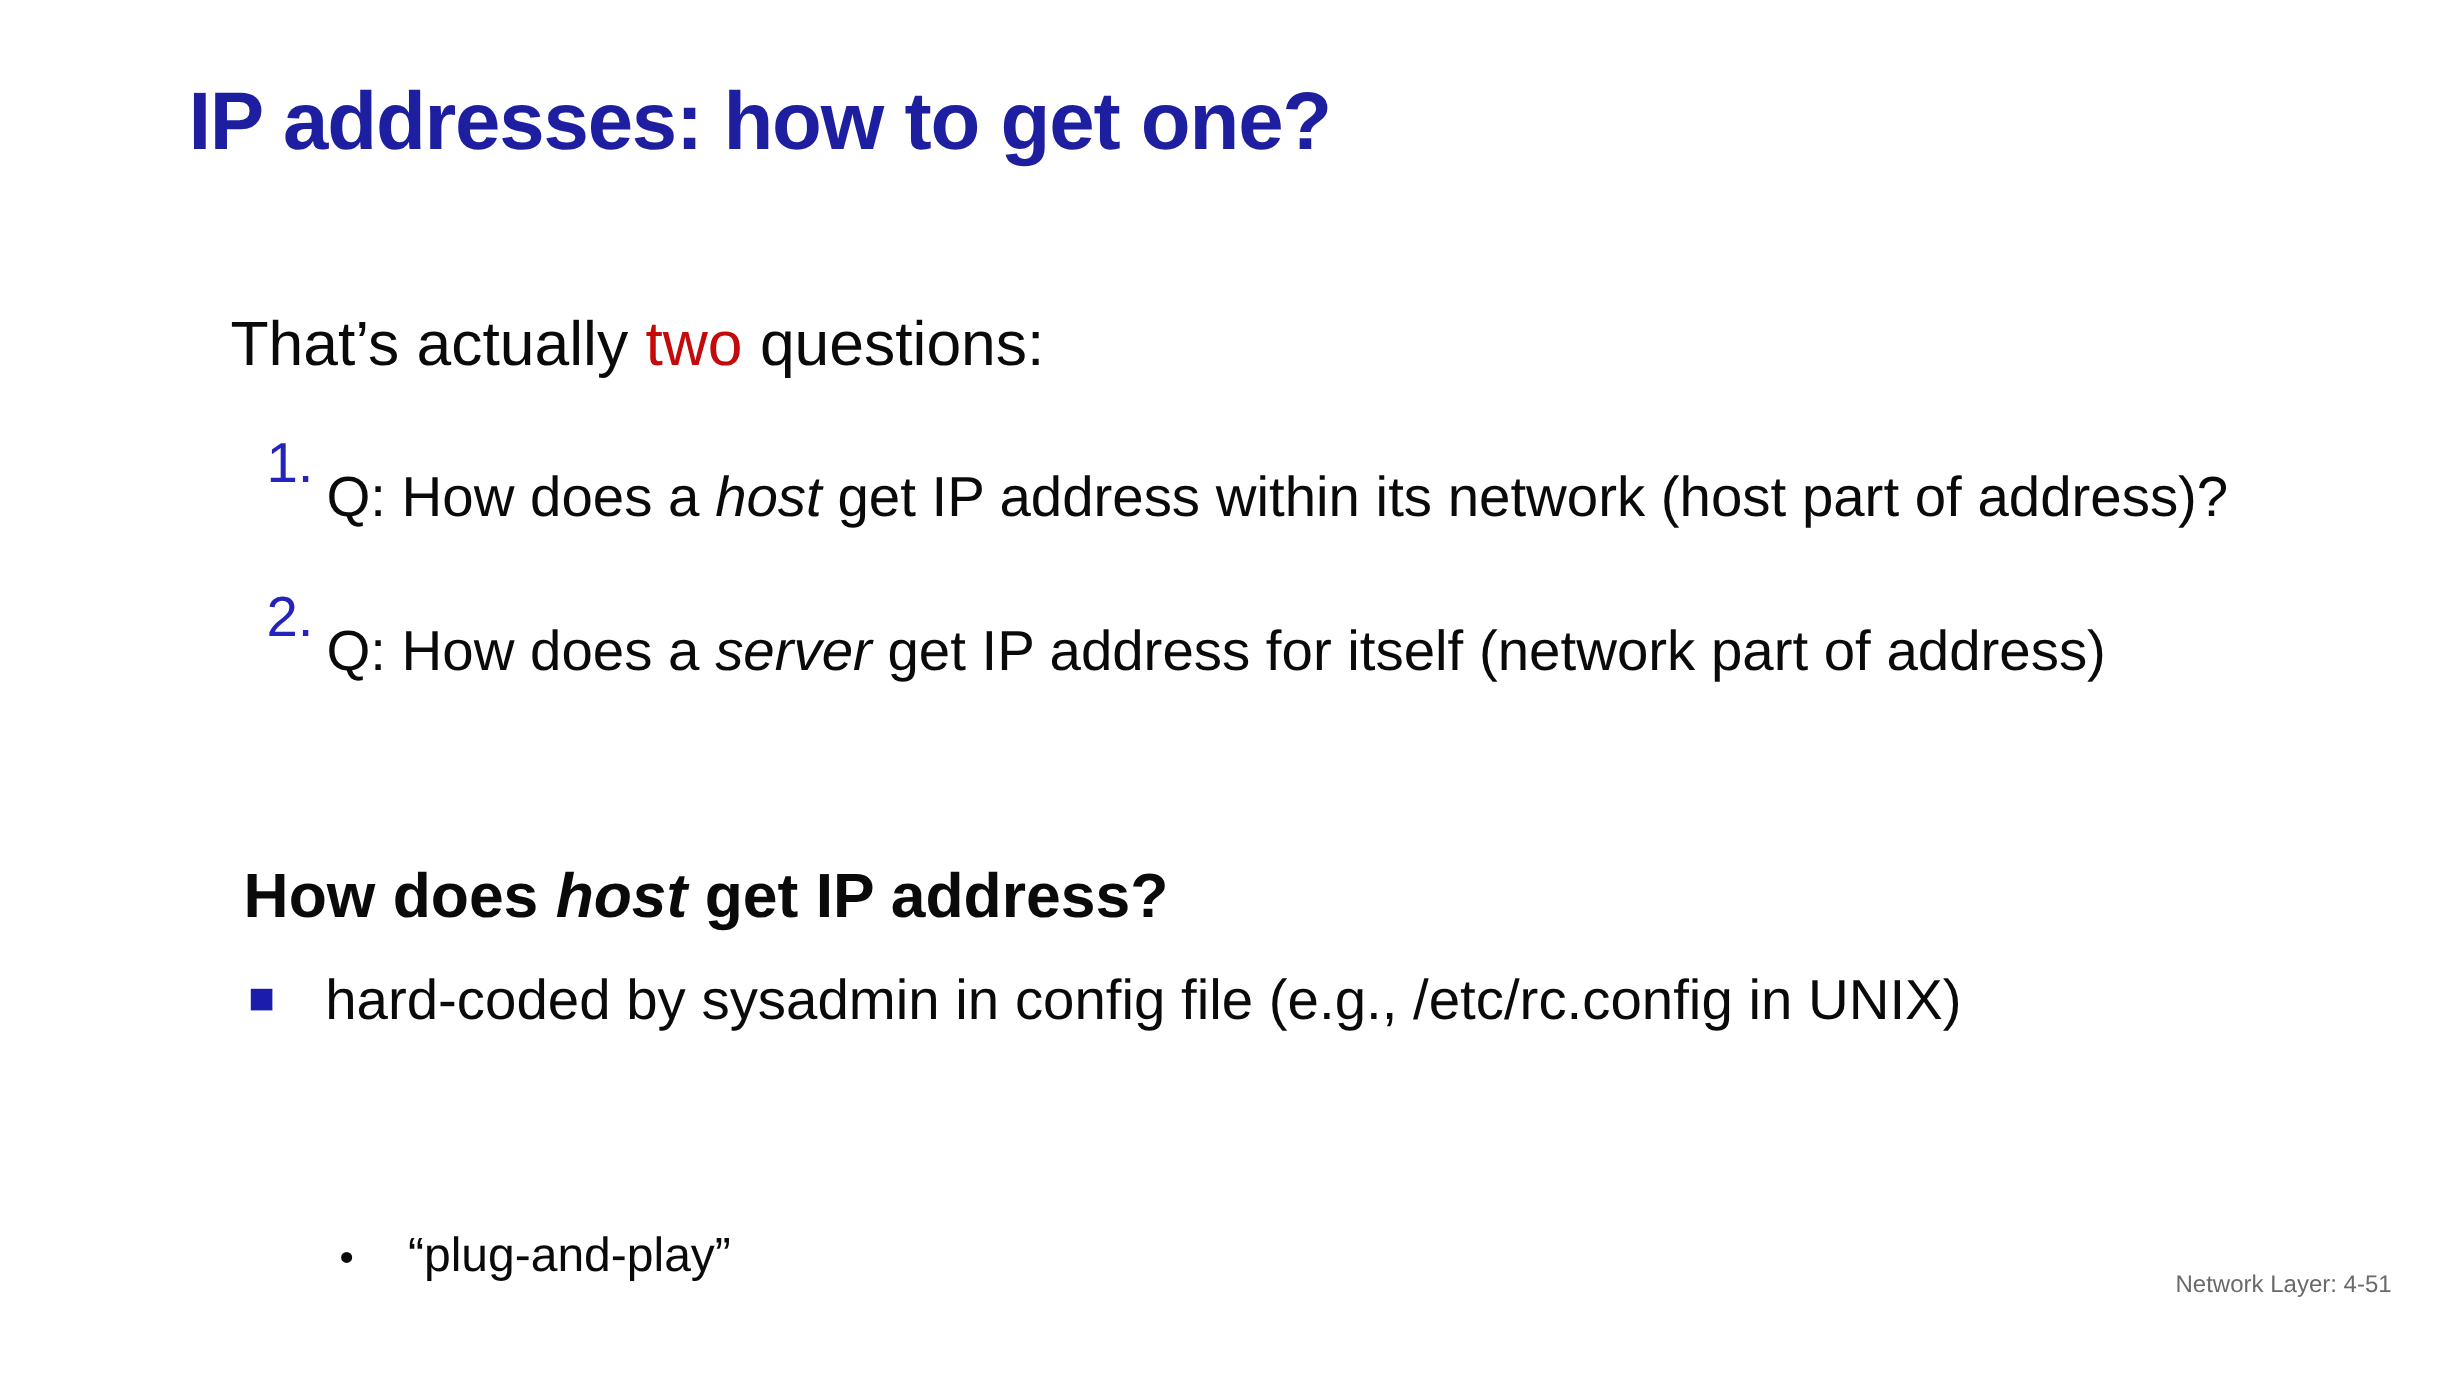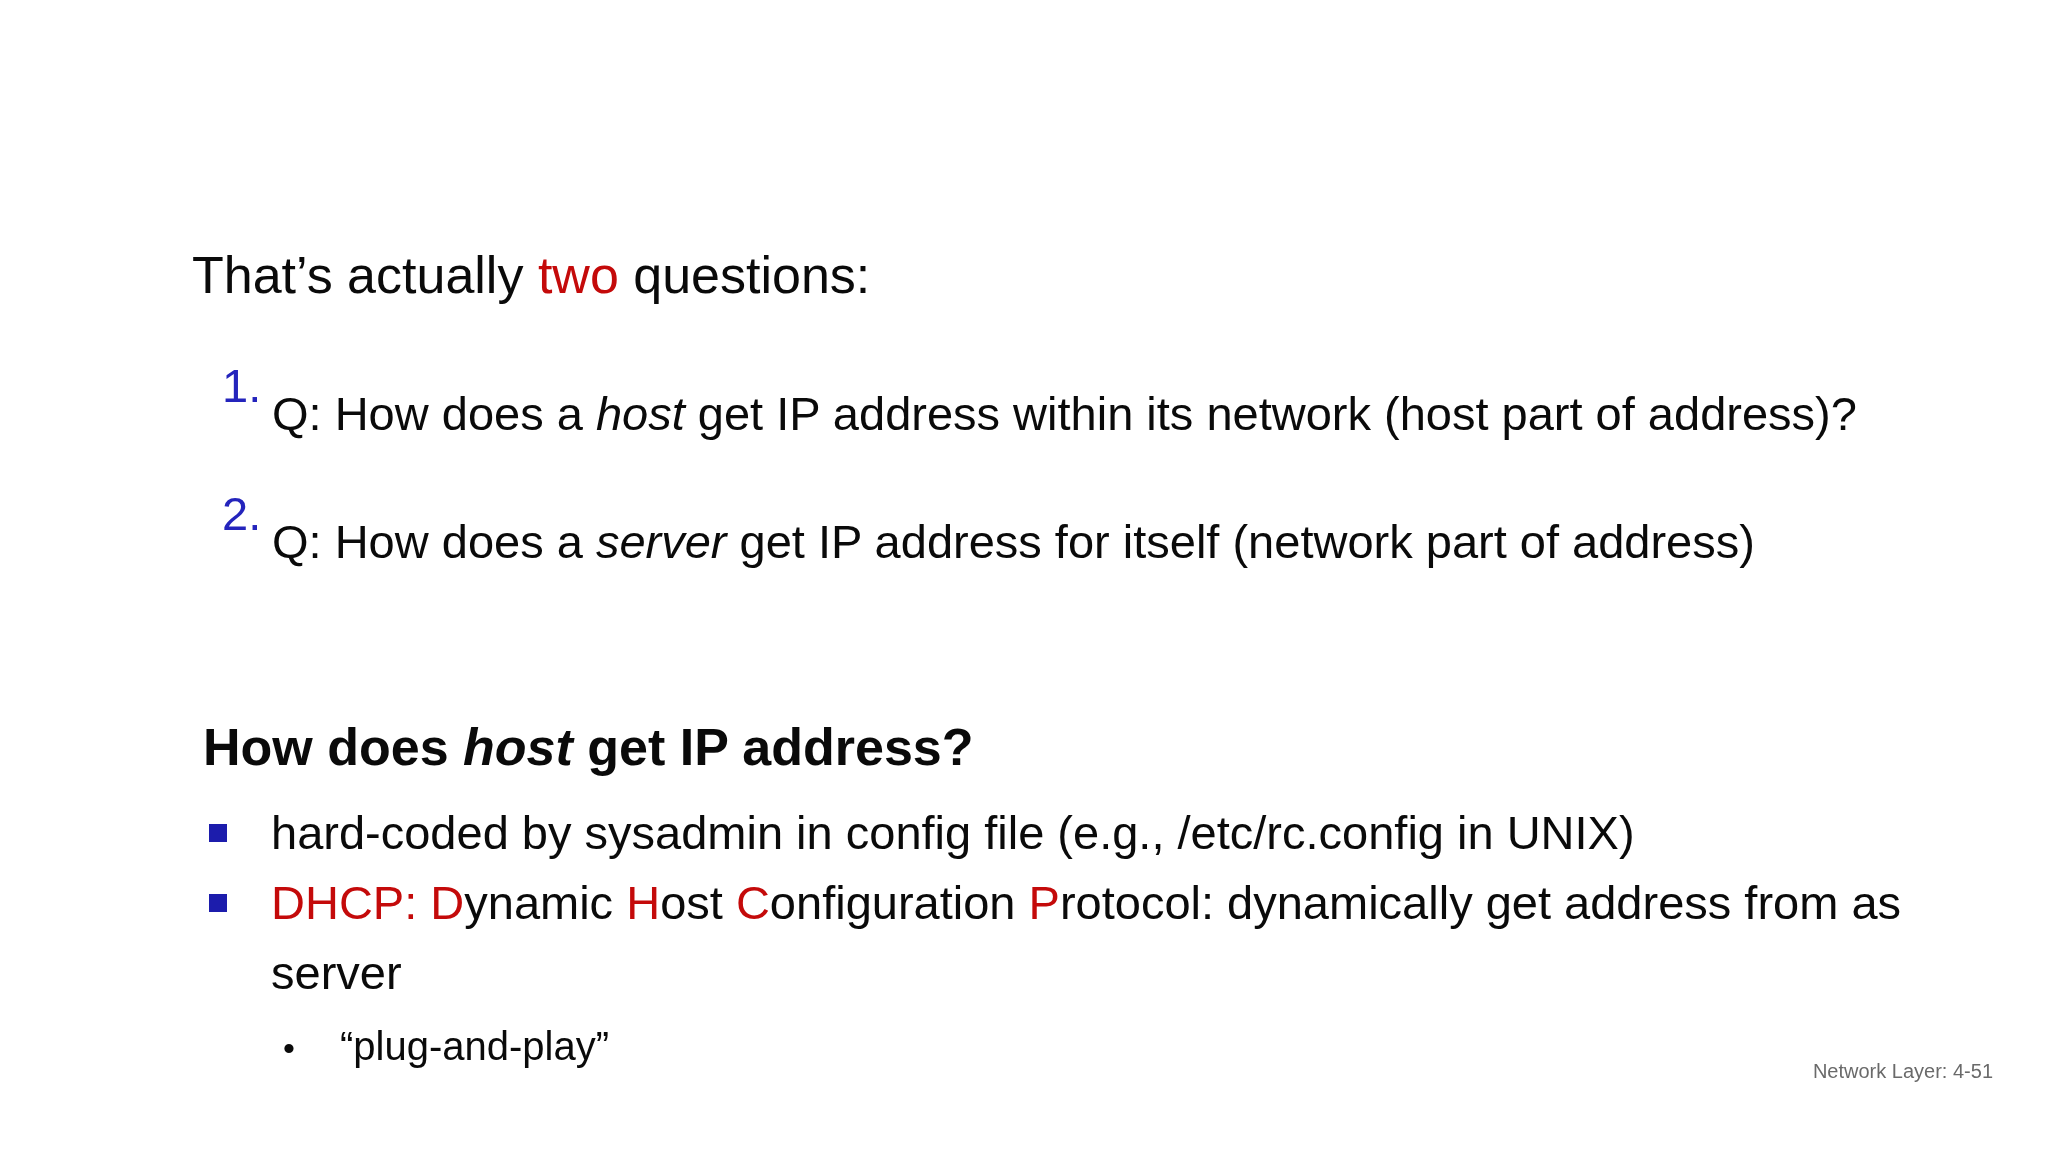--- a/index.html
+++ b/index.html
@@ -23,21 +23,21 @@
     margin: 0;
     font-size: 68px;
     font-weight: bold;
     letter-spacing: -1px;
     color: var(--title-blue, #1e1ea0);
     white-space: nowrap;
   }
   .intro {
     position: absolute;
     left: 192px;
-    top: 244px;
+    top: 256px;
     margin: 0;
     font-size: 52px;
     line-height: 62px;
     white-space: nowrap;
   }
   .red { color: var(--accent-red, #c40a0a); }
   .questions {
     position: absolute;
     left: 222px;
     top: 352px;
@@ -106,20 +106,21 @@
     color: var(--footer-gray, #6a6a6a);
     white-space: nowrap;
   }
   i { font-style: italic; }
 </style>
 </head>
 <body>
 
 <div class="slide">
 
+  <h1 class="slide-title">IP addresses: how to get one?</h1>
 
   <p class="intro"><span>That’s actually </span><span class="red">two</span><span> questions:</span></p>
 
   <div class="questions">
     <div class="q-item">
       <span class="q-num">1.</span>
       <span class="q-text"><span>Q: How does a </span><i>host</i><span> get IP address within its network (host part of address)?</span></span>
     </div>
     <div class="q-item">
       <span class="q-num">2.</span>
@@ -127,24 +128,20 @@
     </div>
   </div>
 
   <p class="section-head"><span>How does </span><i>host</i><span> get IP address?</span></p>
 
   <div class="bullets">
     <div class="bullet-item">
       <span class="sq-bullet"></span>
       <span class="b-text">hard-coded by sysadmin in config file (e.g., /etc/rc.config in UNIX)</span>
     </div>
-    <div class="bullet-item">
-      <span class="sq-bullet"></span>
-      <span class="b-text"><span class="red">DHCP: </span><span class="red">D</span><span>ynamic </span><span class="red">H</span><span>ost </span><span class="red">C</span><span>onfiguration </span><span class="red">P</span><span>rotocol: dynamically get address from as server</span></span>
-    </div>
   </div>
 
   <div class="sub-bullet">
     <span class="sub-marker">•</span><span>“plug-and-play”</span>
   </div>
 
   <div class="slide-footer">Network Layer: 4-51</div>
 
 </div>
 

